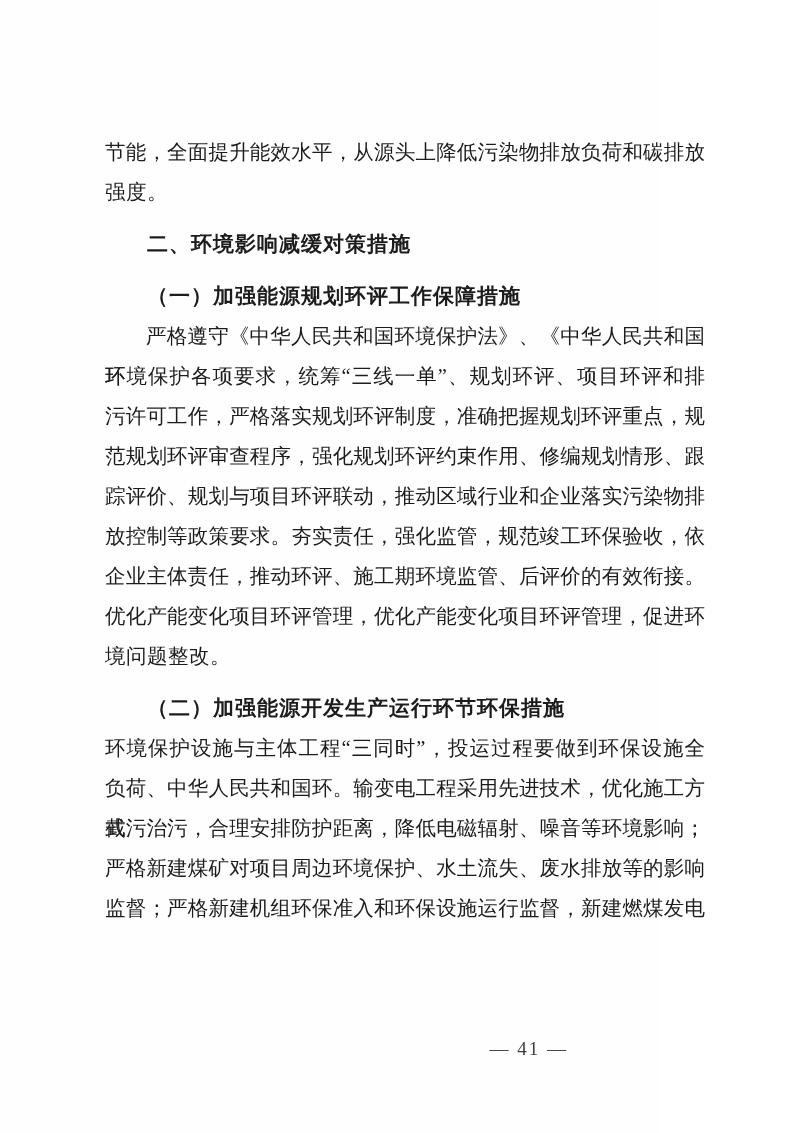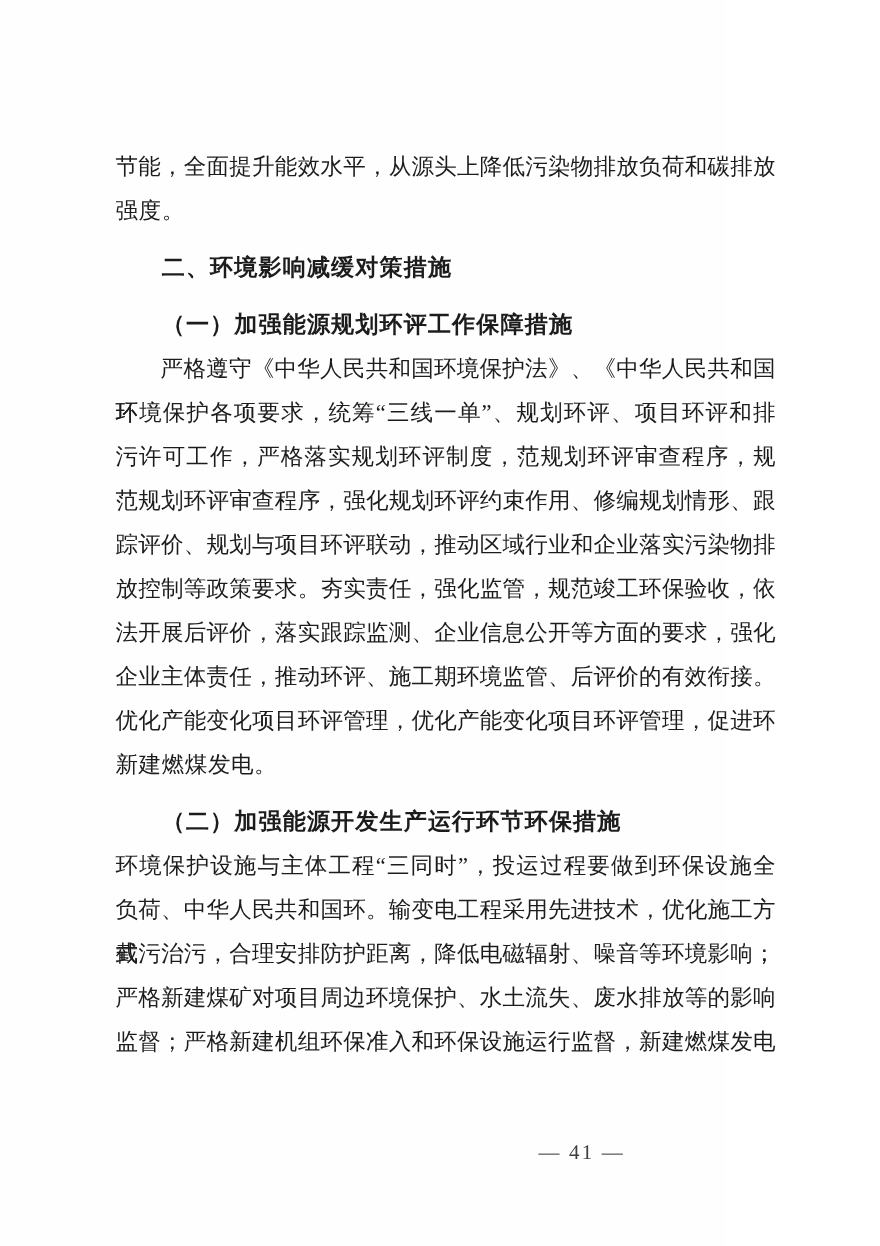--- a/index.html
+++ b/index.html
@@ -66,28 +66,27 @@
 <body>
 
 <div class="page">
   <div class="text-block">
     <div class="line j">节能，全面提升能效水平，从源头上降低污染物排放负荷和碳排放</div>
     <div class="line">强度。</div>
     <div class="line h indent">二、环境影响减缓对策措施</div>
     <div class="line h indent">（一）加强能源规划环评工作保障措施</div>
     <div class="line j indent">严格遵守《中华人民共和国环境保护法》、《中华人民共和国环</div>
     <div class="line j">环境保护各项要求，统筹“三线一单”、规划环评、项目环评和排</div>
-    <div class="line j">污许可工作，严格落实规划环评制度，范规划环评审查程序，规</div>
+    <div class="line j">污许可工作，严格落实规划环评制度，准确把握规划环评重点，规</div>
     <div class="line j">范规划环评审查程序，强化规划环评约束作用、修编规划情形、跟</div>
     <div class="line j">踪评价、规划与项目环评联动，推动区域行业和企业落实污染物排</div>
     <div class="line j">放控制等政策要求。夯实责任，强化监管，规范竣工环保验收，依</div>
-    <div class="line j">法开展后评价，落实跟踪监测、企业信息公开等方面的要求，强化</div>
     <div class="line j">企业主体责任，推动环评、施工期环境监管、后评价的有效衔接。</div>
     <div class="line j">优化产能变化项目环评管理，优化产能变化项目环评管理，促进环</div>
-    <div class="line">新建燃煤发电。</div>
+    <div class="line">境问题整改。</div>
     <div class="line h indent">（二）加强能源开发生产运行环节环保措施</div>
     <div class="line j">环境保护设施与主体工程“三同时”，投运过程要做到环保设施全</div>
     <div class="line j">负荷、中华人民共和国环。输变电工程采用先进技术，优化施工方式，</div>
     <div class="line j">截污治污，合理安排防护距离，降低电磁辐射、噪音等环境影响；</div>
     <div class="line j">严格新建煤矿对项目周边环境保护、水土流失、废水排放等的影响</div>
     <div class="line j">监督；严格新建机组环保准入和环保设施运行监督，新建燃煤发电</div>
   </div>
   <div class="page-number">— 41 —</div>
 </div>
 

